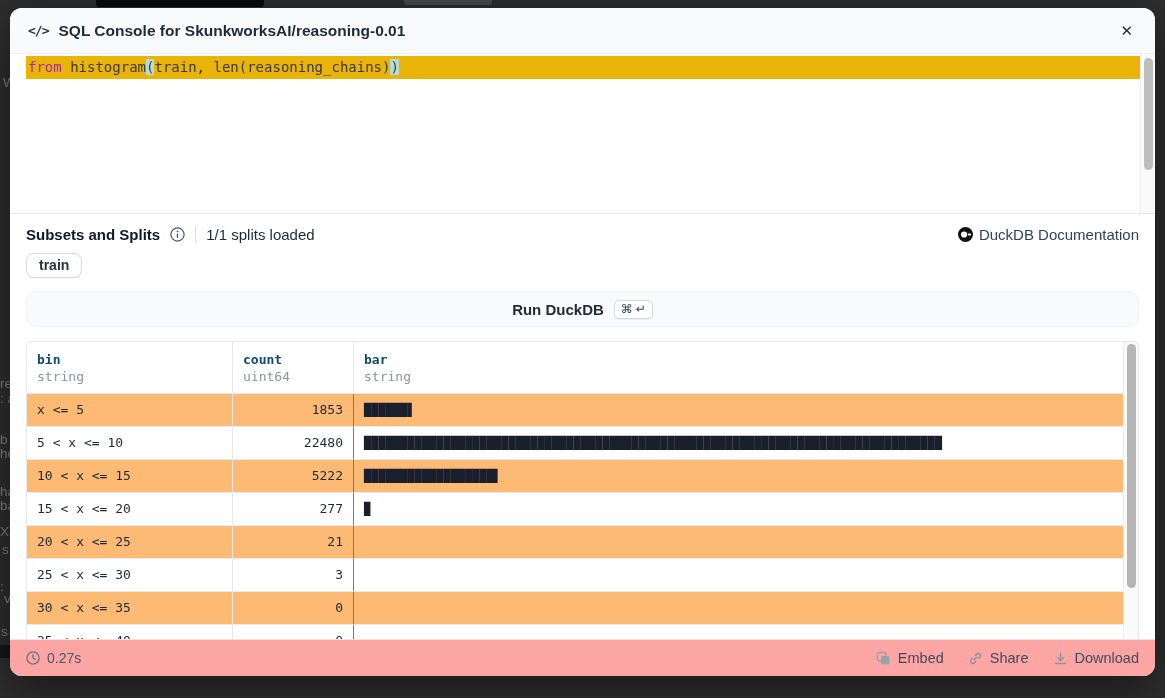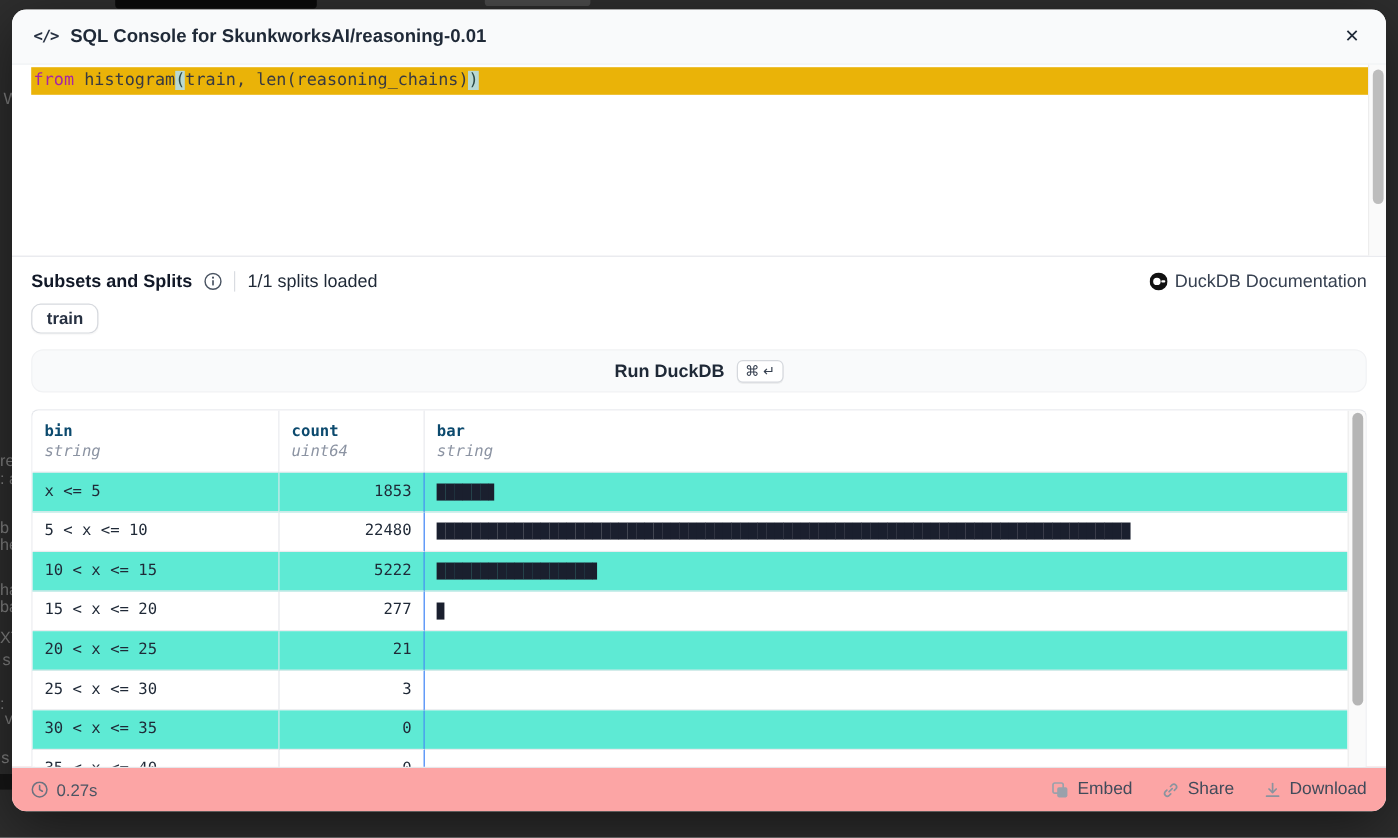--- a/index.html
+++ b/index.html
@@ -98,27 +98,27 @@
     overflow:hidden; background:#fff;
   }
   .grid {
     display:grid; grid-template-columns:206px 121px 1fr;
     margin-right:15px;
     font-family:"DejaVu Sans Mono", monospace; font-size:13px;
   }
   .hcell { background:#fff; border-bottom:1px solid #e5e7eb; padding:9px 10px 8px; }
   .hcell.b1, .hcell.b2 { border-right:1px solid #e5e7eb; }
   .h-name { font-weight:700; color:#0c4a6e; line-height:17px; }
-  .h-type { color:#8b93a2; line-height:17px;font-style:italic; }
+  .h-type { color:#8b93a2; line-height:17px; }
   .cell {
     height:33px; line-height:32px; padding:0 10px;
     border-bottom:1px solid #e9ebee; white-space:nowrap; overflow:hidden;
     color:#1f2937;
   }
-  .cell.alt { background:#5eead4; }
+  .cell.alt { background:#fdba74; }
   .c-bin  { border-right:1px solid #e5e7eb; }
   .c-count{ border-right:1px solid #3b82f6; text-align:right; }
   .bar-str { font-size:12px; color:#1a1f2e; letter-spacing:0; }
   .tb-scrollbar {
     position:absolute; top:0; right:0; bottom:0; width:15px;
     background:#fafafa; border-left:1px solid #ededed;
   }
   .tb-scrollbar .thumb {
     position:absolute; top:2px; left:3px; width:9px; height:244px;
     background:#b5b5b5; border-radius:5px;

